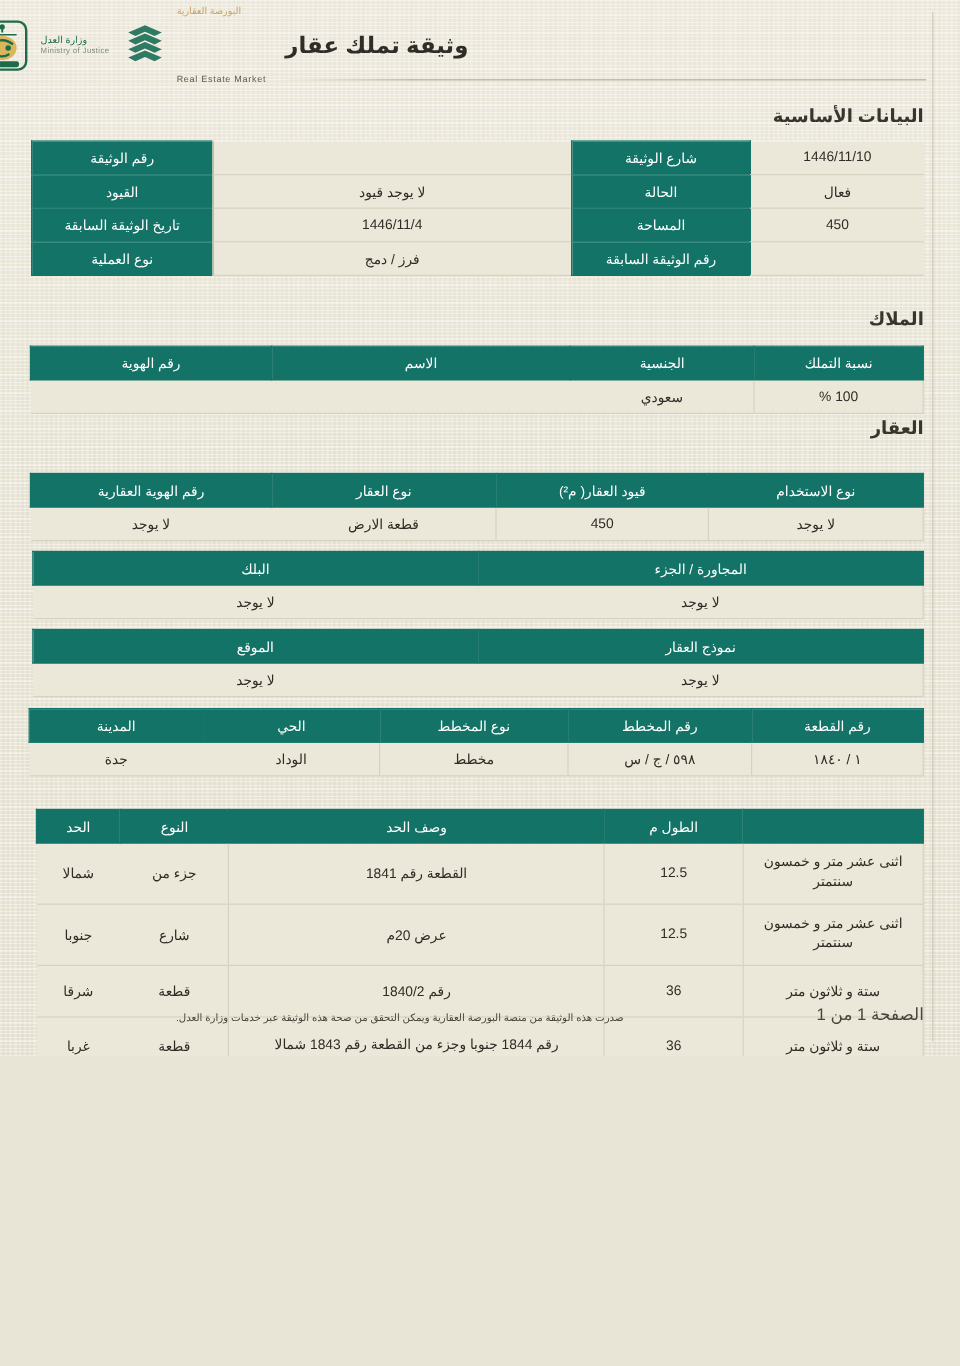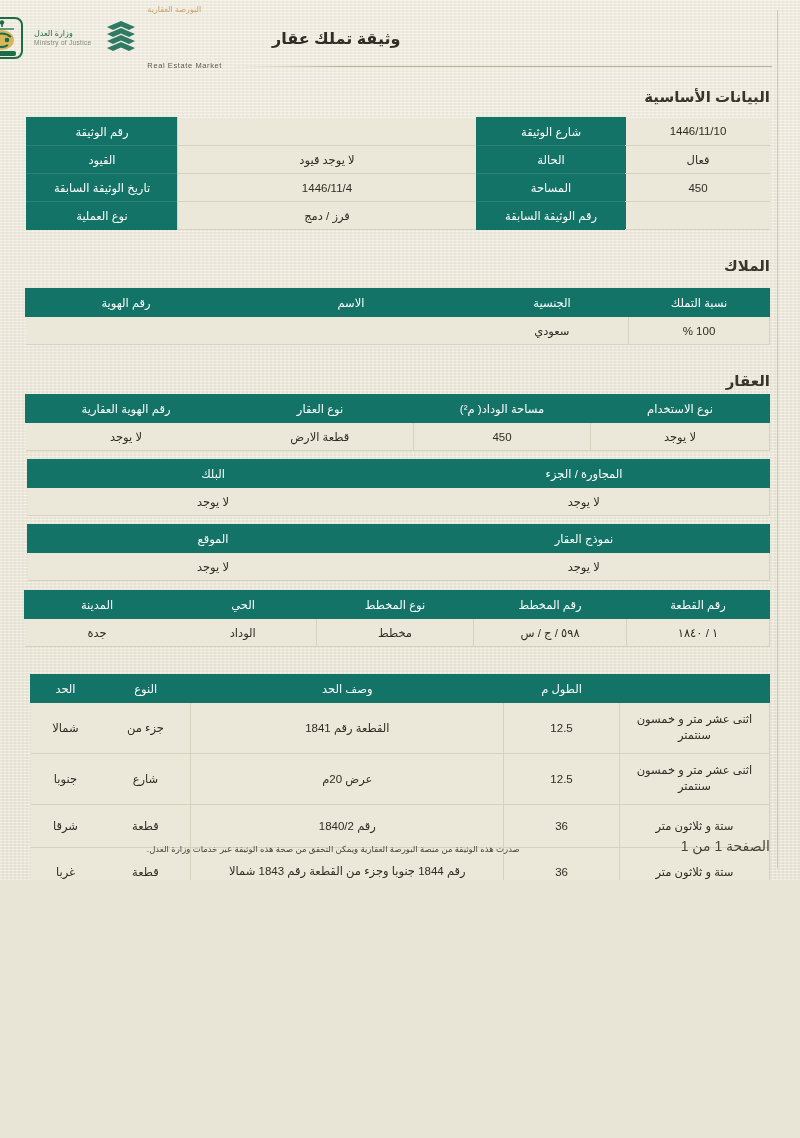--- a/index.html
+++ b/index.html
@@ -84,26 +84,25 @@
     font-size: 7.5px;
     color: #5d5a50;
     letter-spacing: 0.6px;
     white-space: nowrap;
     margin-top: 48px;
   }
   .moj-ar { font-size: 8px; color: #1d6b49; white-space: nowrap; }
   .moj-en { font-size: 6.5px; color: #7d8a7e; letter-spacing: .3px; white-space: nowrap; }
   .moj-text { display: flex; flex-direction: column; align-items: flex-end; line-height: 1.1; }
   .doc-title {
-    font-size: 16px;
+    font-size: 19px;
     color: #2f2d26;
     font-weight: bold;
     margin-right: 48px;
     white-space: nowrap;
-    margin-left: 34px;
   }
 
   
   .section-title {
     position: absolute;
     right: 30px;
     font-size: 15px;
     color: #37352c;
     font-weight: bold;
     white-space: nowrap;
@@ -276,27 +275,27 @@
       </tr>
       <tr>
         <td class="val first vline">100 %</td>
         <td class="val first vline">سعودي</td>
         <td class="val first"></td>
         <td class="val first"></td>
       </tr>
     </tbody>
   </table>
 
-  <div class="section-title" style="top:372px;">العقار</div>
+  <div class="section-title" style="top:348px;">العقار</div>
 
   <table class="tbl" style="top:394px;">
     <tbody>
       <tr>
         <td class="hd" style="width:178px;">نوع الاستخدام</td>
-        <td class="hd" style="width:176px;">مساحة الوداد( م²)</td>
+        <td class="hd" style="width:176px;">قيود العقار( م²)</td>
         <td class="hd" style="width:186px;">نوع العقار</td>
         <td class="hd" style="width:200px;">رقم الهوية العقارية</td>
       </tr>
       <tr>
         <td class="val first vline">لا يوجد</td>
         <td class="val first vline">450</td>
         <td class="val first vline">قطعة الارض</td>
         <td class="val first">لا يوجد</td>
       </tr>
     </tbody>

